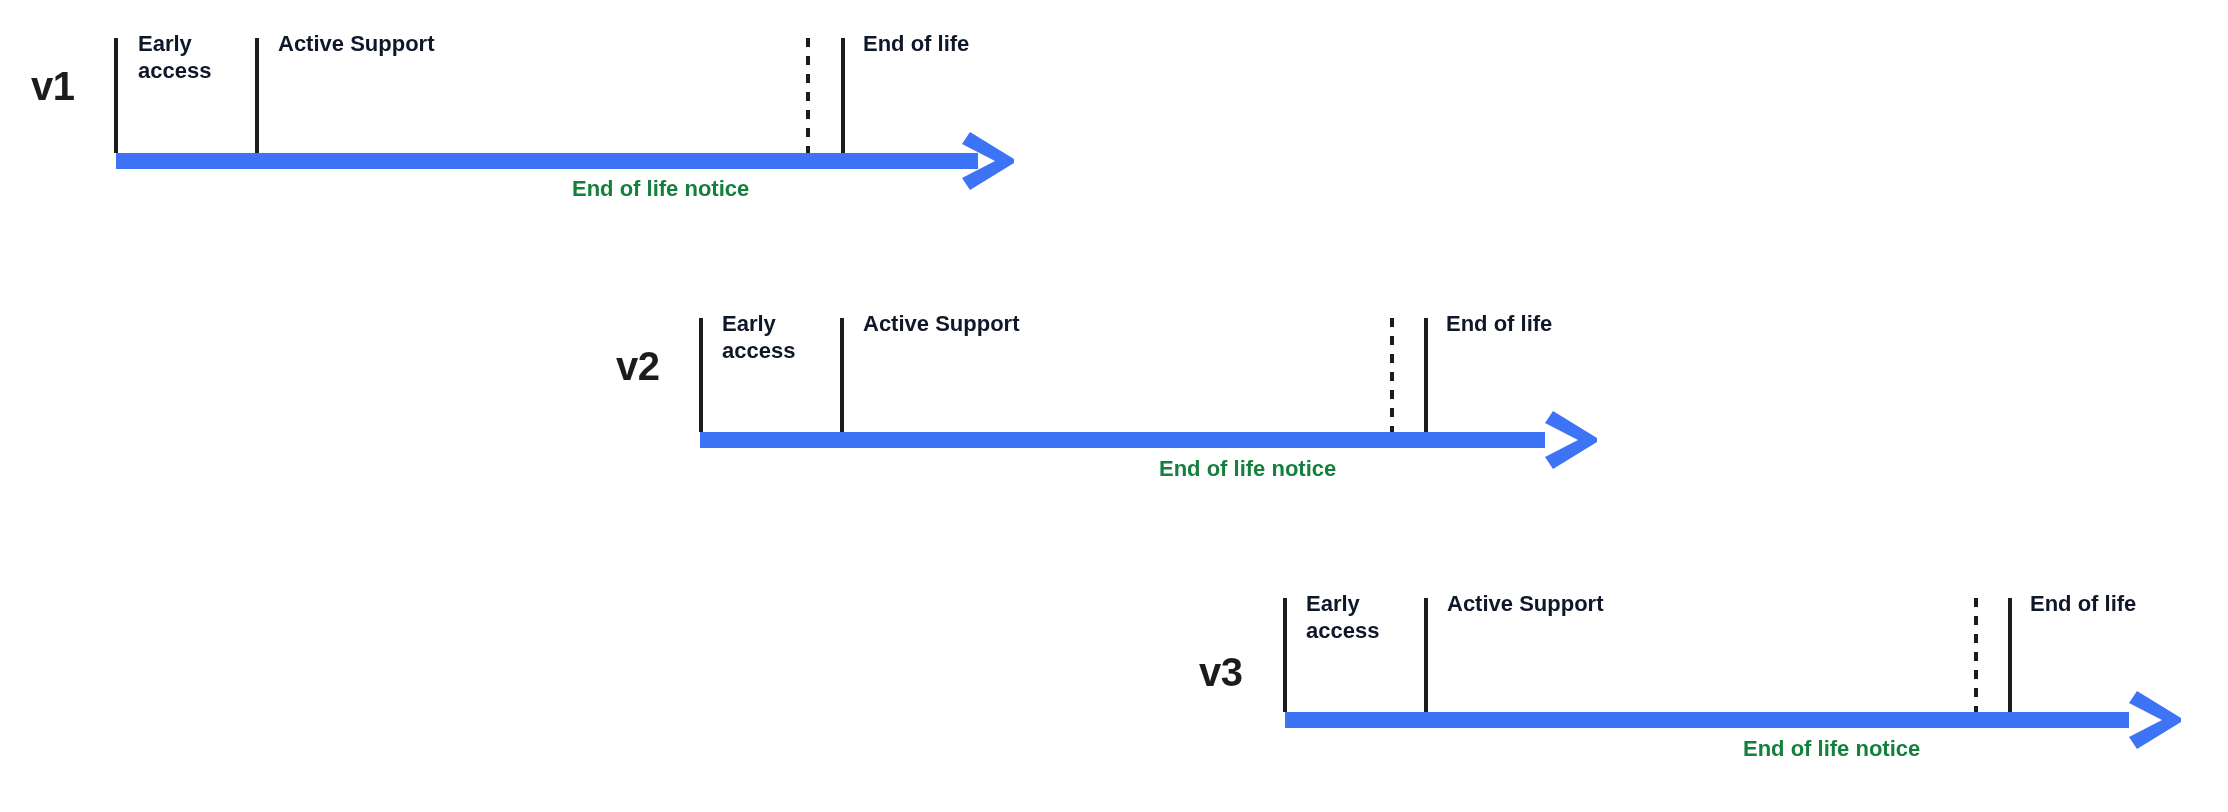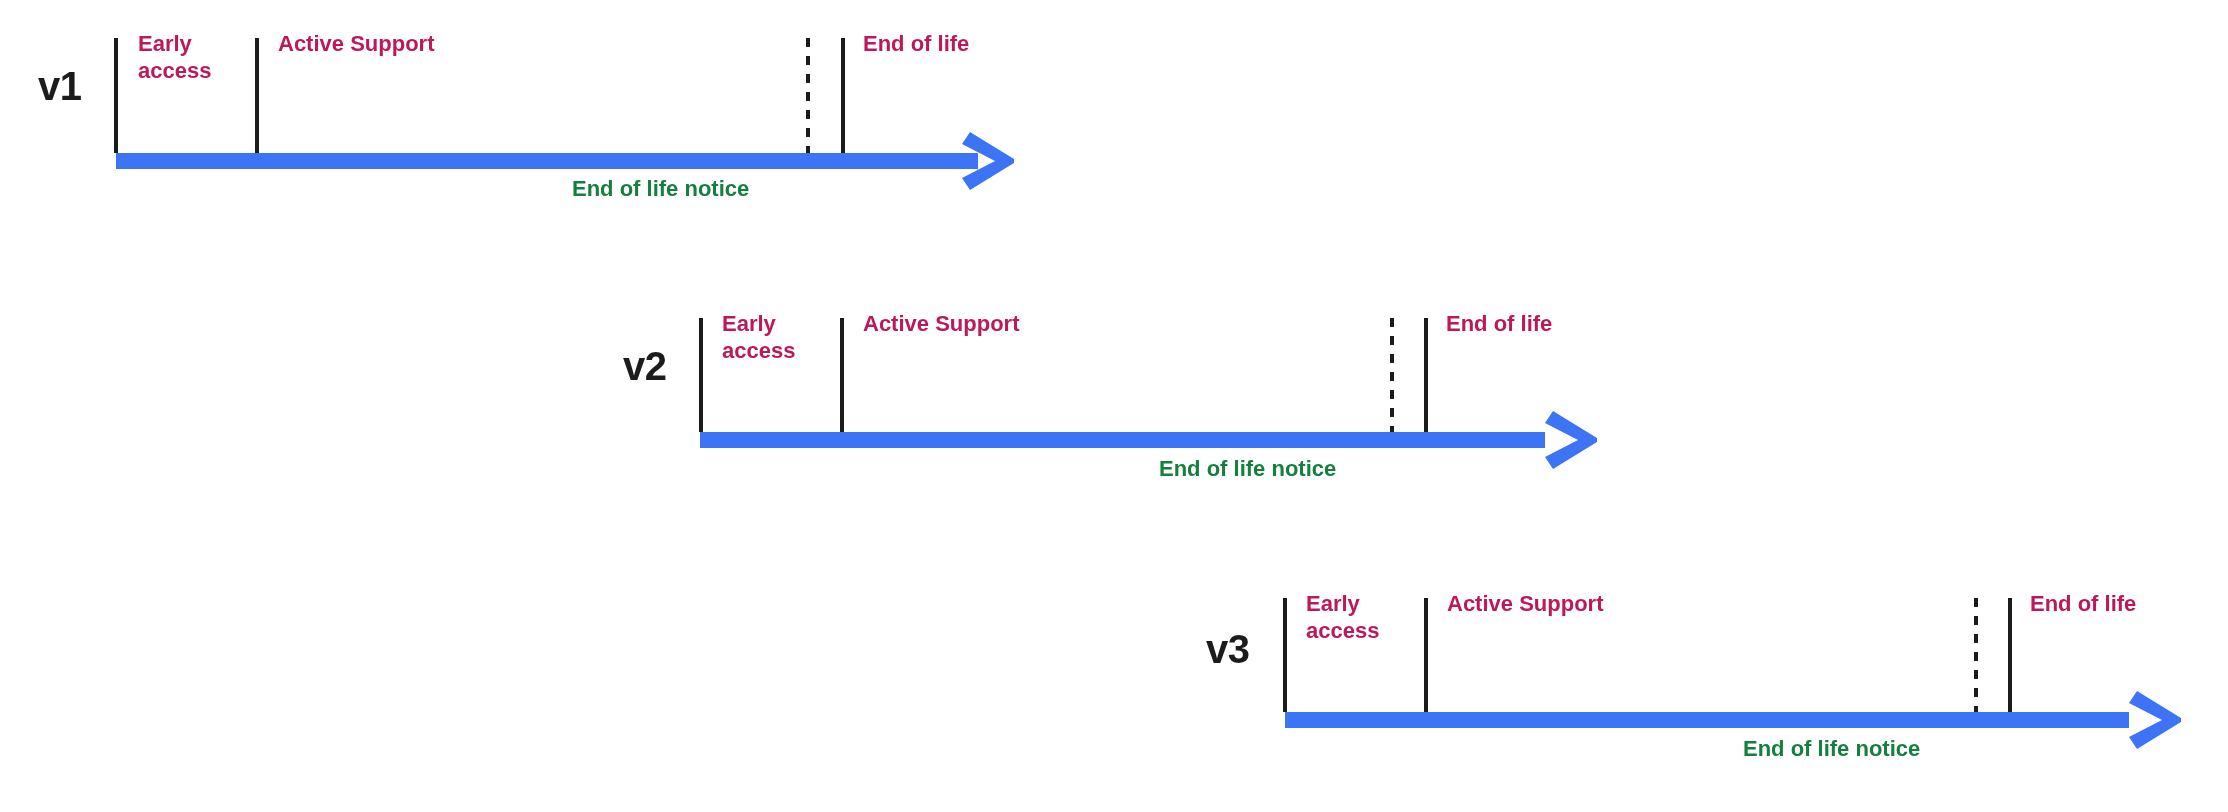--- a/index.html
+++ b/index.html
@@ -29,27 +29,26 @@
     height: 812px;
   }
   .version-label {
     position: absolute;
     font-size: 40px;
     font-weight: bold;
     color: #1c1c1c;
     letter-spacing: -0.5px;
     line-height: 1;
     white-space: nowrap;
-    margin-left: 7px;
   }
   .phase-label {
     position: absolute;
     font-size: 22px;
     font-weight: bold;
-    color: #be185d;
+    color: #0f172a;
     line-height: 27px;
     white-space: pre-line;
   }
   .notice-label {
     position: absolute;
     font-size: 22px;
     font-weight: bold;
     color: #15803d;
     line-height: 1;
     white-space: nowrap;
@@ -130,21 +129,21 @@
 
     <svg class="axis-arrow" style="left:1545px; top:405px;" width="60" height="70" viewBox="0 0 60 70">
       <path d="M 8 6 L 52 33 L 52 37 L 8 64 L 0 52 L 33 35 L 0 18 Z" fill="#3d74f5"></path>
     </svg>
 
     <div class="notice-label" style="left:1159px; top:458px;">End of life notice</div>
   </div>
 
   <div class="timeline-row">
 
-    <div class="version-label" style="left:1199px; top:629px;">v3</div>
+    <div class="version-label" style="left:1199px; top:652px;">v3</div>
 
     <div class="divider-solid" style="left:1283px; top:598px; height:114px;"></div>
 
     <div class="phase-label" style="left:1306px; top:590px; width:120px;">Early
 access</div>
 
     <div class="divider-solid" style="left:1424px; top:598px; height:114px;"></div>
 
     <div class="phase-label" style="left:1447px; top:590px;">Active Support</div>
 

